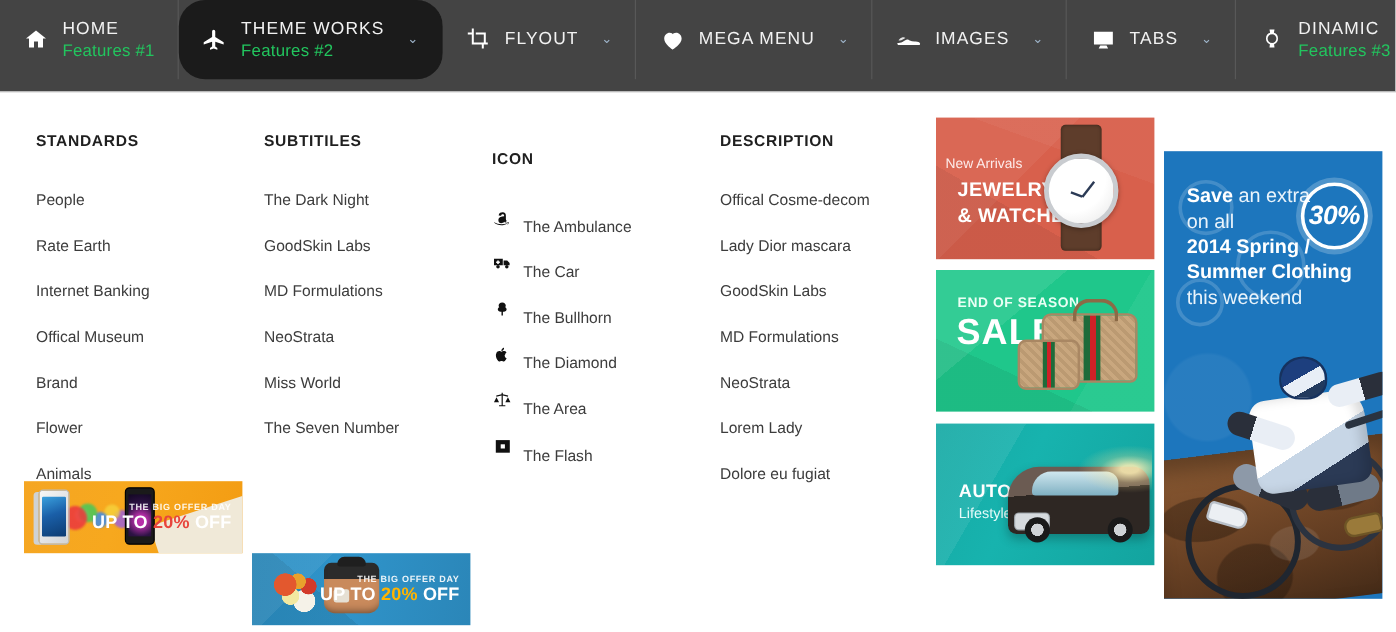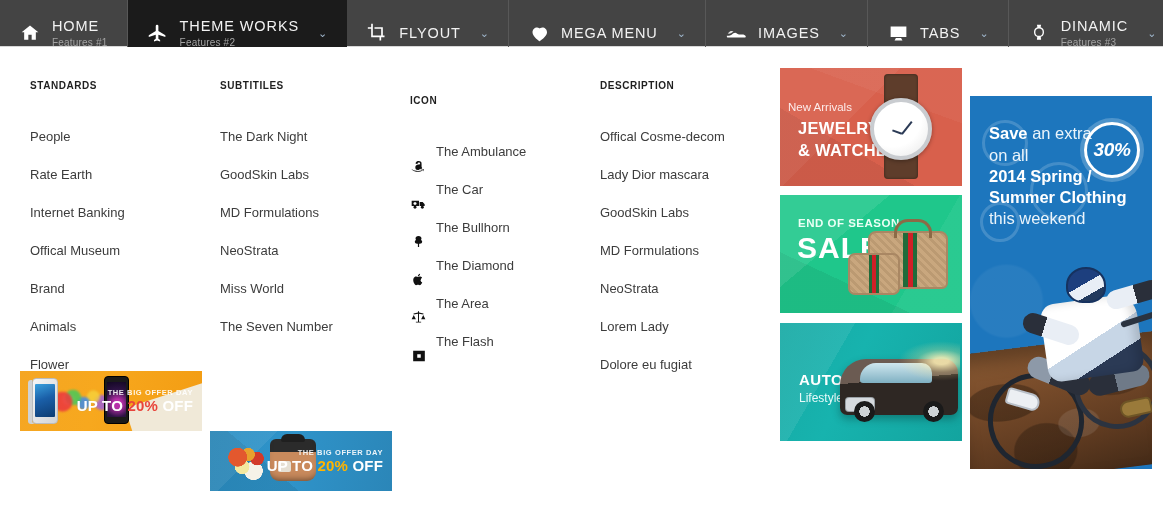--- a/index.html
+++ b/index.html
@@ -6,56 +6,56 @@
   html, body {
     width: 1163px; height: 527px;
     background: #ffffff;
     font-family: "Liberation Sans", sans-serif;
     overflow: hidden;
   }
 
   
   .navbar {
     display: flex;
-    height: 47px;
+    height: 77px;
     background: #444444;
     border-bottom: 1px solid #d8d8d8;
   }
   .nav-item {
     display: flex;
     align-items: center;
     gap: 11px;
     padding: 0 19px;
     height: 66px;
     border-right: 1px solid #585858;
     cursor: pointer;
     position: relative;
     flex: 0 0 auto;
   }
-  .nav-item.active { background: #1b1b1b; border-right-color: #1b1b1b; }
+  .nav-item.active { background: #1b1b1b; border-right-color: #1b1b1b; border-radius: 22px; }
   .nav-icon {
     color: #ffffff;
     display: flex;
     align-items: center;
     justify-content: center;
     width: 22px; height: 22px;
     flex: 0 0 auto;
   }
   .nav-icon svg { display: block; fill: #ffffff; }
   .nav-textwrap { display: flex; flex-direction: column; justify-content: center; line-height: 1.15; }
   .nav-title {
     color: #f2f2f2;
     font-size: 14.5px;
     letter-spacing: 0.9px;
     font-weight: 400;
     white-space: nowrap;
   }
   .nav-sub {
-    color: #a3a3a3;
-    font-size: 10px;
+    color: #22c55e;
+    font-size: 14px;
     letter-spacing: .2px;
     margin-top: 2px;
     white-space: nowrap;
   }
   .nav-caret {
     color: #9fb6cc;
     font-size: 11px;
     margin-left: 8px;
     line-height: 1;
     align-self: center;
@@ -69,39 +69,39 @@
     height: 460px;
     background: #ffffff;
   }
   .col {
     position: absolute;
     top: 0;
     font-size: 13.6px;
     color: #3a3a3a;
   }
   .col-head {
-    font-size: 10px;
+    font-size: 13px;
     font-weight: bold;
     color: #1f1f1f;
     letter-spacing: .55px;
     margin-bottom: 0;
     height: 38px;
     display: block;
   }
   .col-link {
     display: block;
     color: #3c3c3c;
     font-size: 13px;
     height: 38px;
     line-height: 38px;
     white-space: nowrap;
     text-decoration: none;
     cursor: pointer;
   }
-  .col-link .li { display: inline-flex; align-items: flex-end; }
+  .col-link .li { display: inline-flex; align-items: flex-start; }
   .ico {
     display: inline-flex;
     align-items: center;
     justify-content: center;
     width: 17px; height: 17px;
     margin-right: 9px;
     color: #111;
     position: relative;
     top: 3px;
   }
@@ -336,21 +336,21 @@
   .bn-save .s2{position:absolute; left:19px; top:50px; color:#eaf4fb; font-size:16.5px;}
   .bn-save .s3{position:absolute; left:19px; top:71px; color:#fff; font-size:16.5px; font-weight:bold;}
   .bn-save .s4{position:absolute; left:19px; top:92px; color:#fff; font-size:16.5px; font-weight:bold;}
   .bn-save .s5{position:absolute; left:19px; top:113px; color:#eaf4fb; font-size:16.5px;}
   .badge30{
     position:absolute; right:12px; top:26px; width:56px; height:56px; border-radius:50%;
     border:3px solid #ffffff; display:flex; align-items:center; justify-content:center;
     box-shadow: 0 0 0 4px rgba(255,255,255,.22);
   }
   .badge30 span{
-    color:#fff; font-size:19px; font-weight:bold; font-style:italic; letter-spacing:-.4px;
+    color:#fff; font-size:22px; font-weight:bold; font-style:italic; letter-spacing:-.4px;
   }
   .rider{
     position:absolute; left:0; right:0; bottom:0; height:246px; overflow:hidden;
   }
   .ground{
     position:absolute; left:-10px; right:-10px; bottom:-6px; height:132px;
     background: linear-gradient(170deg,#8a5a33 0%, #7a4d2b 30%, #5e3a20 70%, #432a17 100%);
     transform: rotate(-7deg);
     box-shadow: inset 0 10px 18px rgba(0,0,0,.3);
   }
@@ -524,22 +524,22 @@
 
 <div class="mega">
 
   <div class="col" style="left:30px; top:33px; width:185px;">
     <div class="col-head">STANDARDS</div>
     <a class="col-link">People</a>
     <a class="col-link">Rate Earth</a>
     <a class="col-link">Internet Banking</a>
     <a class="col-link">Offical Museum</a>
     <a class="col-link">Brand</a>
+    <a class="col-link">Flower</a>
     <a class="col-link">Animals</a>
-    <a class="col-link">Flower</a>
   </div>
 
   <div class="col" style="left:220px; top:33px; width:185px;">
     <div class="col-head">SUBTITILES</div>
     <a class="col-link">The Dark Night</a>
     <a class="col-link">GoodSkin Labs</a>
     <a class="col-link">MD Formulations</a>
     <a class="col-link">NeoStrata</a>
     <a class="col-link">Miss World</a>
     <a class="col-link">The Seven Number</a>

